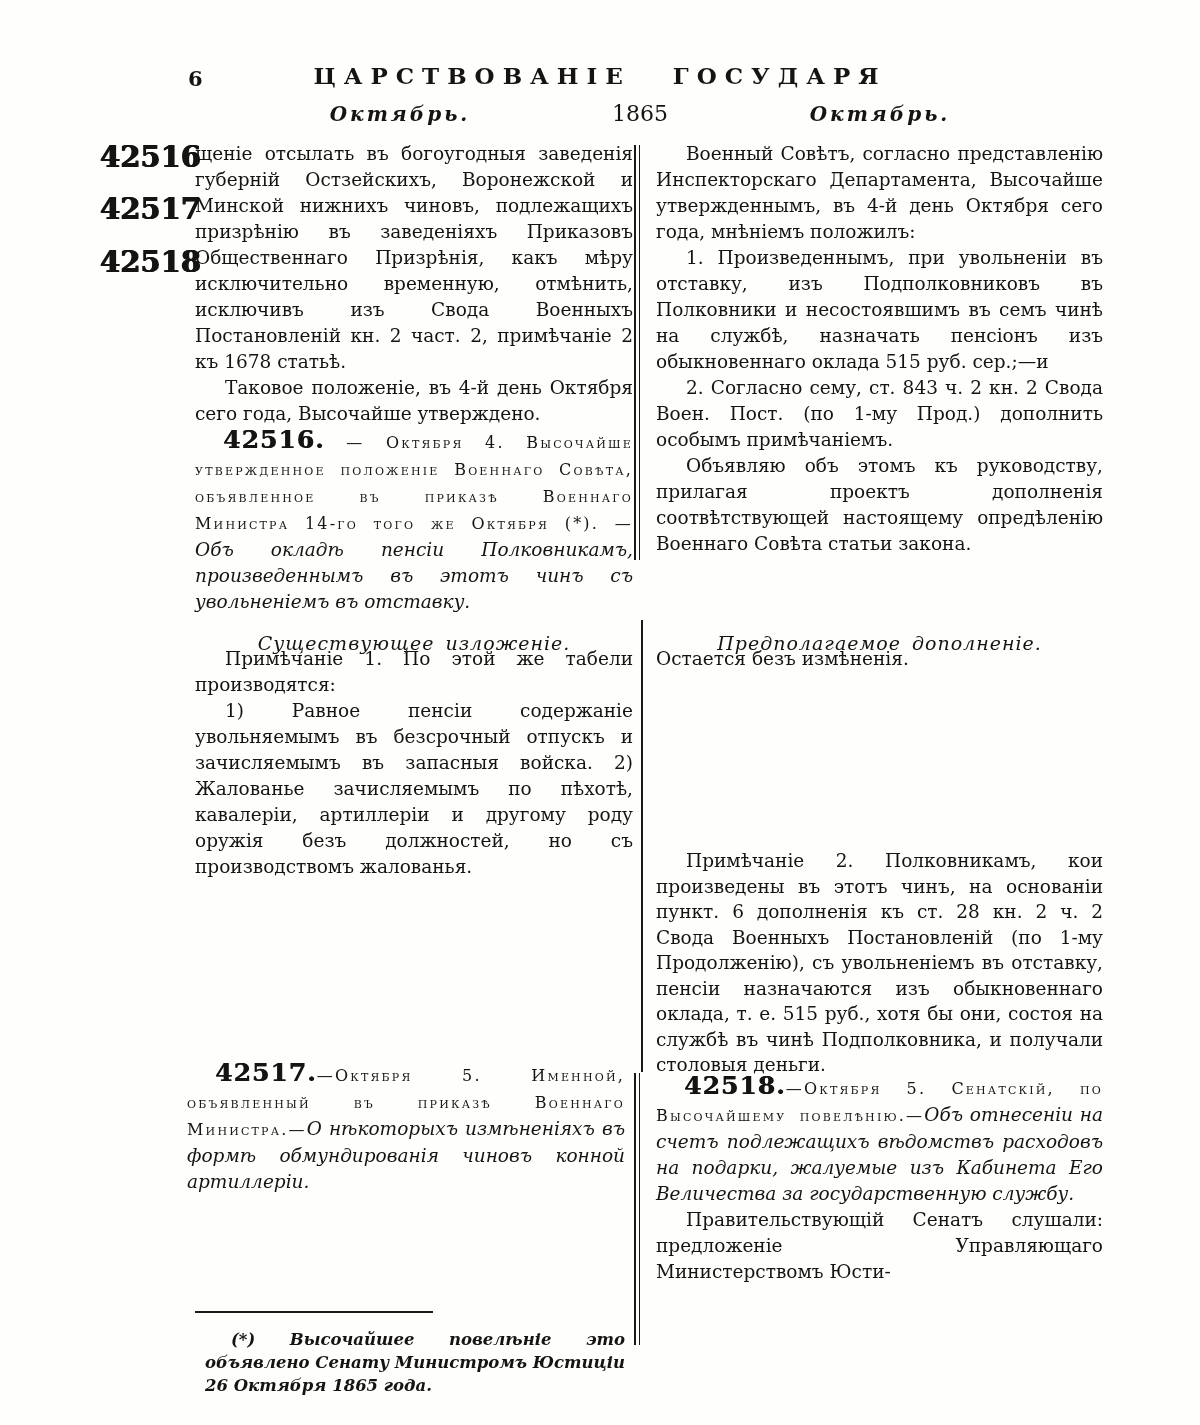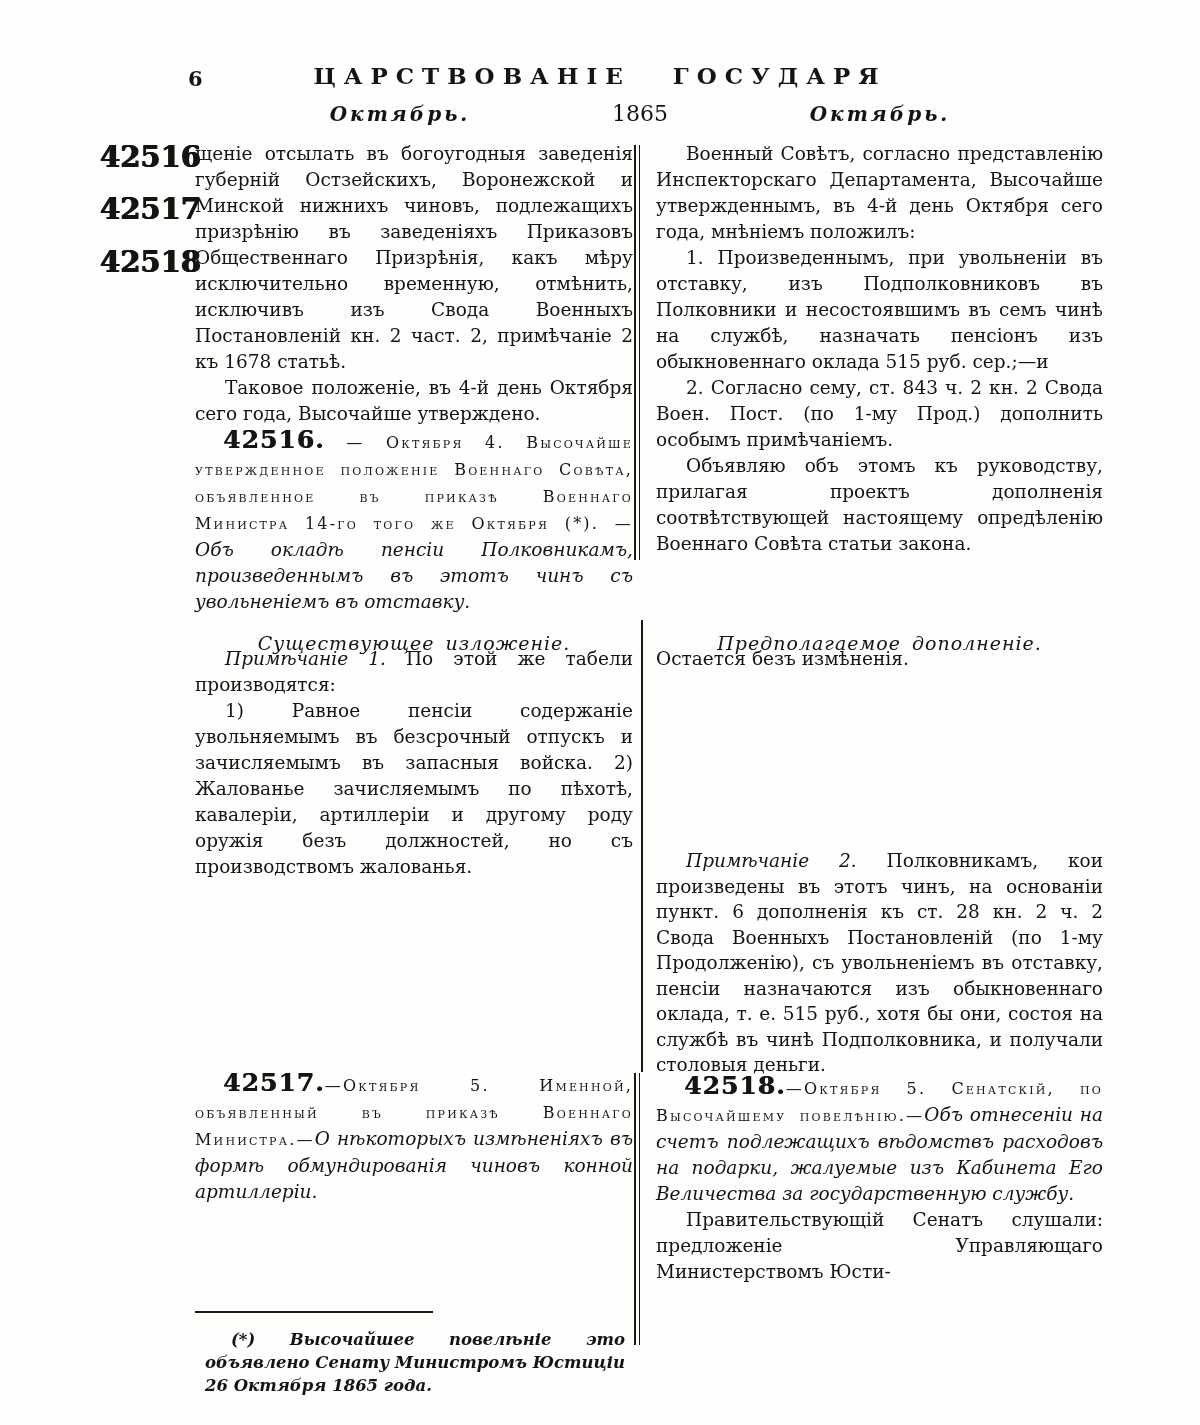--- a/index.html
+++ b/index.html
@@ -57,24 +57,24 @@
     letter-spacing:1.2px;word-spacing:4px;}
 
   
   .tbl-hd{position:absolute;top:616px;font-size:19px;font-style:italic;text-align:center;
     letter-spacing:1px;word-spacing:4px;margin-top:16px;}
   .tbl-hd.l{left:195px;width:438px;}
   .tbl-hd.r{left:656px;width:447px;text-align:center;}
   .tcell-l{left:195px;top:646px;width:438px;}
   .tcell-r1{left:656px;top:646px;width:447px;}
   .tcell-r2{left:656px;top:848px;width:447px;line-height:25.5px;}
-  .note-lead{font-style:italic;}
+  .note-lead{}
 
   
-  .lcol-bot{left:195px;top:1060px;width:438px;margin-top:10px;}
+  .lcol-bot{left:187px;top:1060px;width:438px;}
   .rcol-bot{left:656px;top:1073px;width:447px;}
 
   
   .fn-rule{position:absolute;left:195px;top:1311px;width:238px;height:2.2px;background:#1b1916;}
   .footnote{position:absolute;left:195px;top:1318px;width:440px;
     font-size:16.5px;line-height:23px;font-style:italic;font-weight:bold;
     text-align:justify;}
   .footnote p{margin:10px;text-indent:26px;}
 </style>
 </head>

